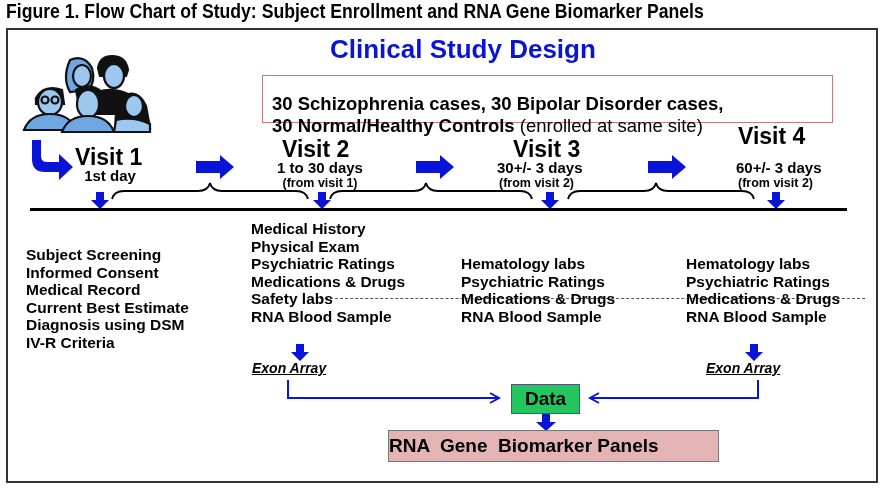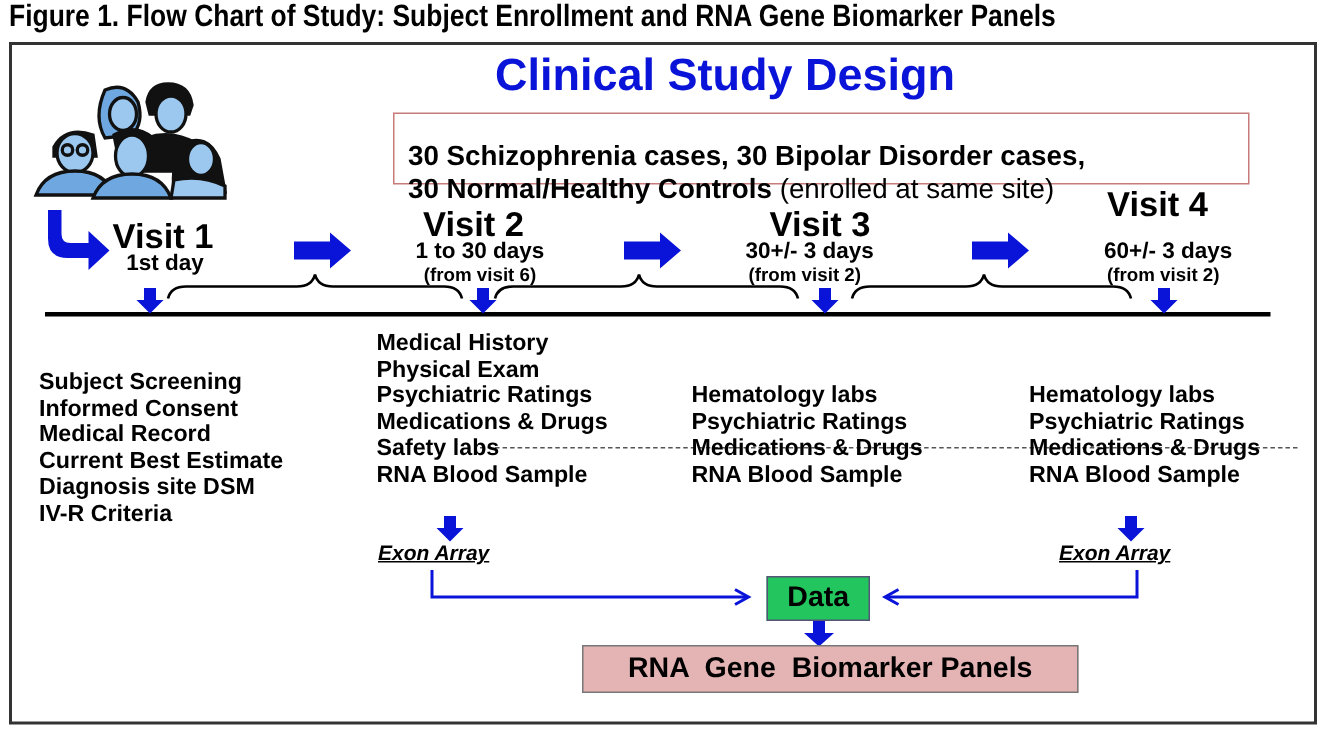--- a/index.html
+++ b/index.html
@@ -3,35 +3,35 @@
   <meta charset="utf-8">
   <style>
     html, body { margin:0; padding:0; background:#ffffff; }
     body { width:884px; height:488px; position:relative; overflow:hidden;
       font-family:"Liberation Sans", "DejaVu Sans", sans-serif; color:#000; }
     .abs { position:absolute; }
     #fig-title { left:6px; top:-1px; font-size:20.5px; font-weight:bold; white-space:nowrap;
       transform:scaleX(0.86); transform-origin:left top; letter-spacing:0; }
     #cursor { left:32px; top:0px; width:0; height:0; }
     #frame { left:6px; top:28px; width:872px; height:455px; border:2px solid #333; box-sizing:border-box; }
-    #study-title { left:330px; top:34px; font-size:30px; font-weight:bold; color:#0a14d8; white-space:nowrap; }
+    #study-title { left:330px; top:34px; font-size:26px; font-weight:bold; color:#0a14d8; white-space:nowrap; }
     #enroll-box { left:262px; top:75px; width:571px; height:48px; border:1.5px solid #c87b7b; box-sizing:border-box;
       padding:17px 0 0 9px; font-size:18.5px; line-height:22px; white-space:nowrap; }
     .b { font-weight:bold; }
     .visit-title { font-size:23px; font-weight:bold; white-space:nowrap; }
     .visit-sub { font-size:15px; font-weight:bold; white-space:nowrap; text-align:center; }
     .visit-sub2 { font-size:12.5px; font-weight:bold; white-space:nowrap; text-align:center; }
     .list { font-size:15.5px; font-weight:bold; line-height:17.6px; white-space:nowrap; }
     #timeline { left:30px; top:208px; width:817px; height:3px; background:#000; }
     .dashed { border-top:1px dashed #555; height:0; }
     .exon { font-size:14px; font-weight:bold; font-style:italic; text-decoration:underline; white-space:nowrap; }
     #data-box { left:511px; top:384px; width:69px; height:30px; border:1.5px solid #555577; box-sizing:border-box;
       font-size:19px; font-weight:bold; text-align:center; line-height:27px; background:#22c55e; }
     #panel-box { left:388px; top:430px; width:331px; height:32px; border:1.5px solid #777; box-sizing:border-box;
-      background:#e4b4b4; font-size:19px; font-weight:bold; text-align:center; line-height:29px; white-space:pre; }
+      background:#e4b4b4; font-size:19px; font-weight:bold; line-height:29px; white-space:pre; }
     svg { position:absolute; overflow:visible; }
   </style>
 </head>
 <body>
 
 <div id="fig-title" class="abs">Figure 1. Flow Chart of Study: Subject Enrollment and RNA Gene Biomarker Panels</div>
 
 <svg id="cursor" class="abs" width="14" height="22" style="left:31px;top:0px;">
   <path d="M1 1 L1 17 L5 13 L8 20 L10 19 L7 12 L12 12 Z" fill="#f5e400" stroke="#8a7a00" stroke-width="1"></path>
 </svg>
@@ -73,21 +73,21 @@
 
 <svg class="abs" style="left:28px;top:140px;" width="50" height="40">
   <path d="M4 0 h9 v16 q0 6 6 6 h12 v-8 l14 13 l-14 13 v-8 h-14 q-13 0 -13 -13z" fill="#0a14d8"></path>
 </svg>
 
 <div class="abs visit-title" style="left:75px;top:144px;">Visit 1</div>
 <div class="abs visit-sub" style="left:80px;top:167px;width:60px;">1st day</div>
 
 <div class="abs visit-title" style="left:282px;top:136px;">Visit 2</div>
 <div class="abs visit-sub" style="left:260px;top:159px;width:120px;">1 to 30 days</div>
-<div class="abs visit-sub2" style="left:260px;top:176px;width:120px;">(from visit 6)</div>
+<div class="abs visit-sub2" style="left:260px;top:176px;width:120px;">(from visit 1)</div>
 
 <div class="abs visit-title" style="left:513px;top:136px;">Visit 3</div>
 <div class="abs visit-sub" style="left:497px;top:159px;width:104px;text-align:left;">30+/- 3 days</div>
 <div class="abs visit-sub2" style="left:499px;top:176px;width:100px;text-align:left;">(from visit 2)</div>
 
 <div class="abs visit-title" style="left:738px;top:123px;">Visit 4</div>
 <div class="abs visit-sub" style="left:736px;top:159px;width:104px;text-align:left;">60+/- 3 days</div>
 <div class="abs visit-sub2" style="left:738px;top:176px;width:100px;text-align:left;">(from visit 2)</div>
 
 <svg class="abs" style="left:196px;top:155px;" width="40" height="24">
@@ -121,21 +121,21 @@
     <path d="M5 0 h8 v8 h5 l-9 9 l-9 -9 h5z" fill="#0a14d8"></path>
   </svg>
 
 <div class="abs dashed" style="left:320px;top:298px;width:545px;"></div>
 
 <div class="abs list" style="left:26px;top:214px;margin-top:32px;">
   <div>Subject Screening</div>
   <div>Informed Consent</div>
   <div>Medical Record</div>
   <div>Current Best Estimate</div>
-  <div>Diagnosis site DSM</div>
+  <div>Diagnosis using DSM</div>
   <div>IV-R Criteria</div>
 </div>
 <div class="abs list" style="left:251px;top:220px;">
   <div>Medical History</div>
   <div>Physical Exam</div>
   <div>Psychiatric Ratings</div>
   <div>Medications &amp; Drugs</div>
   <div>Safety labs</div>
   <div>RNA Blood Sample</div>
 </div>

